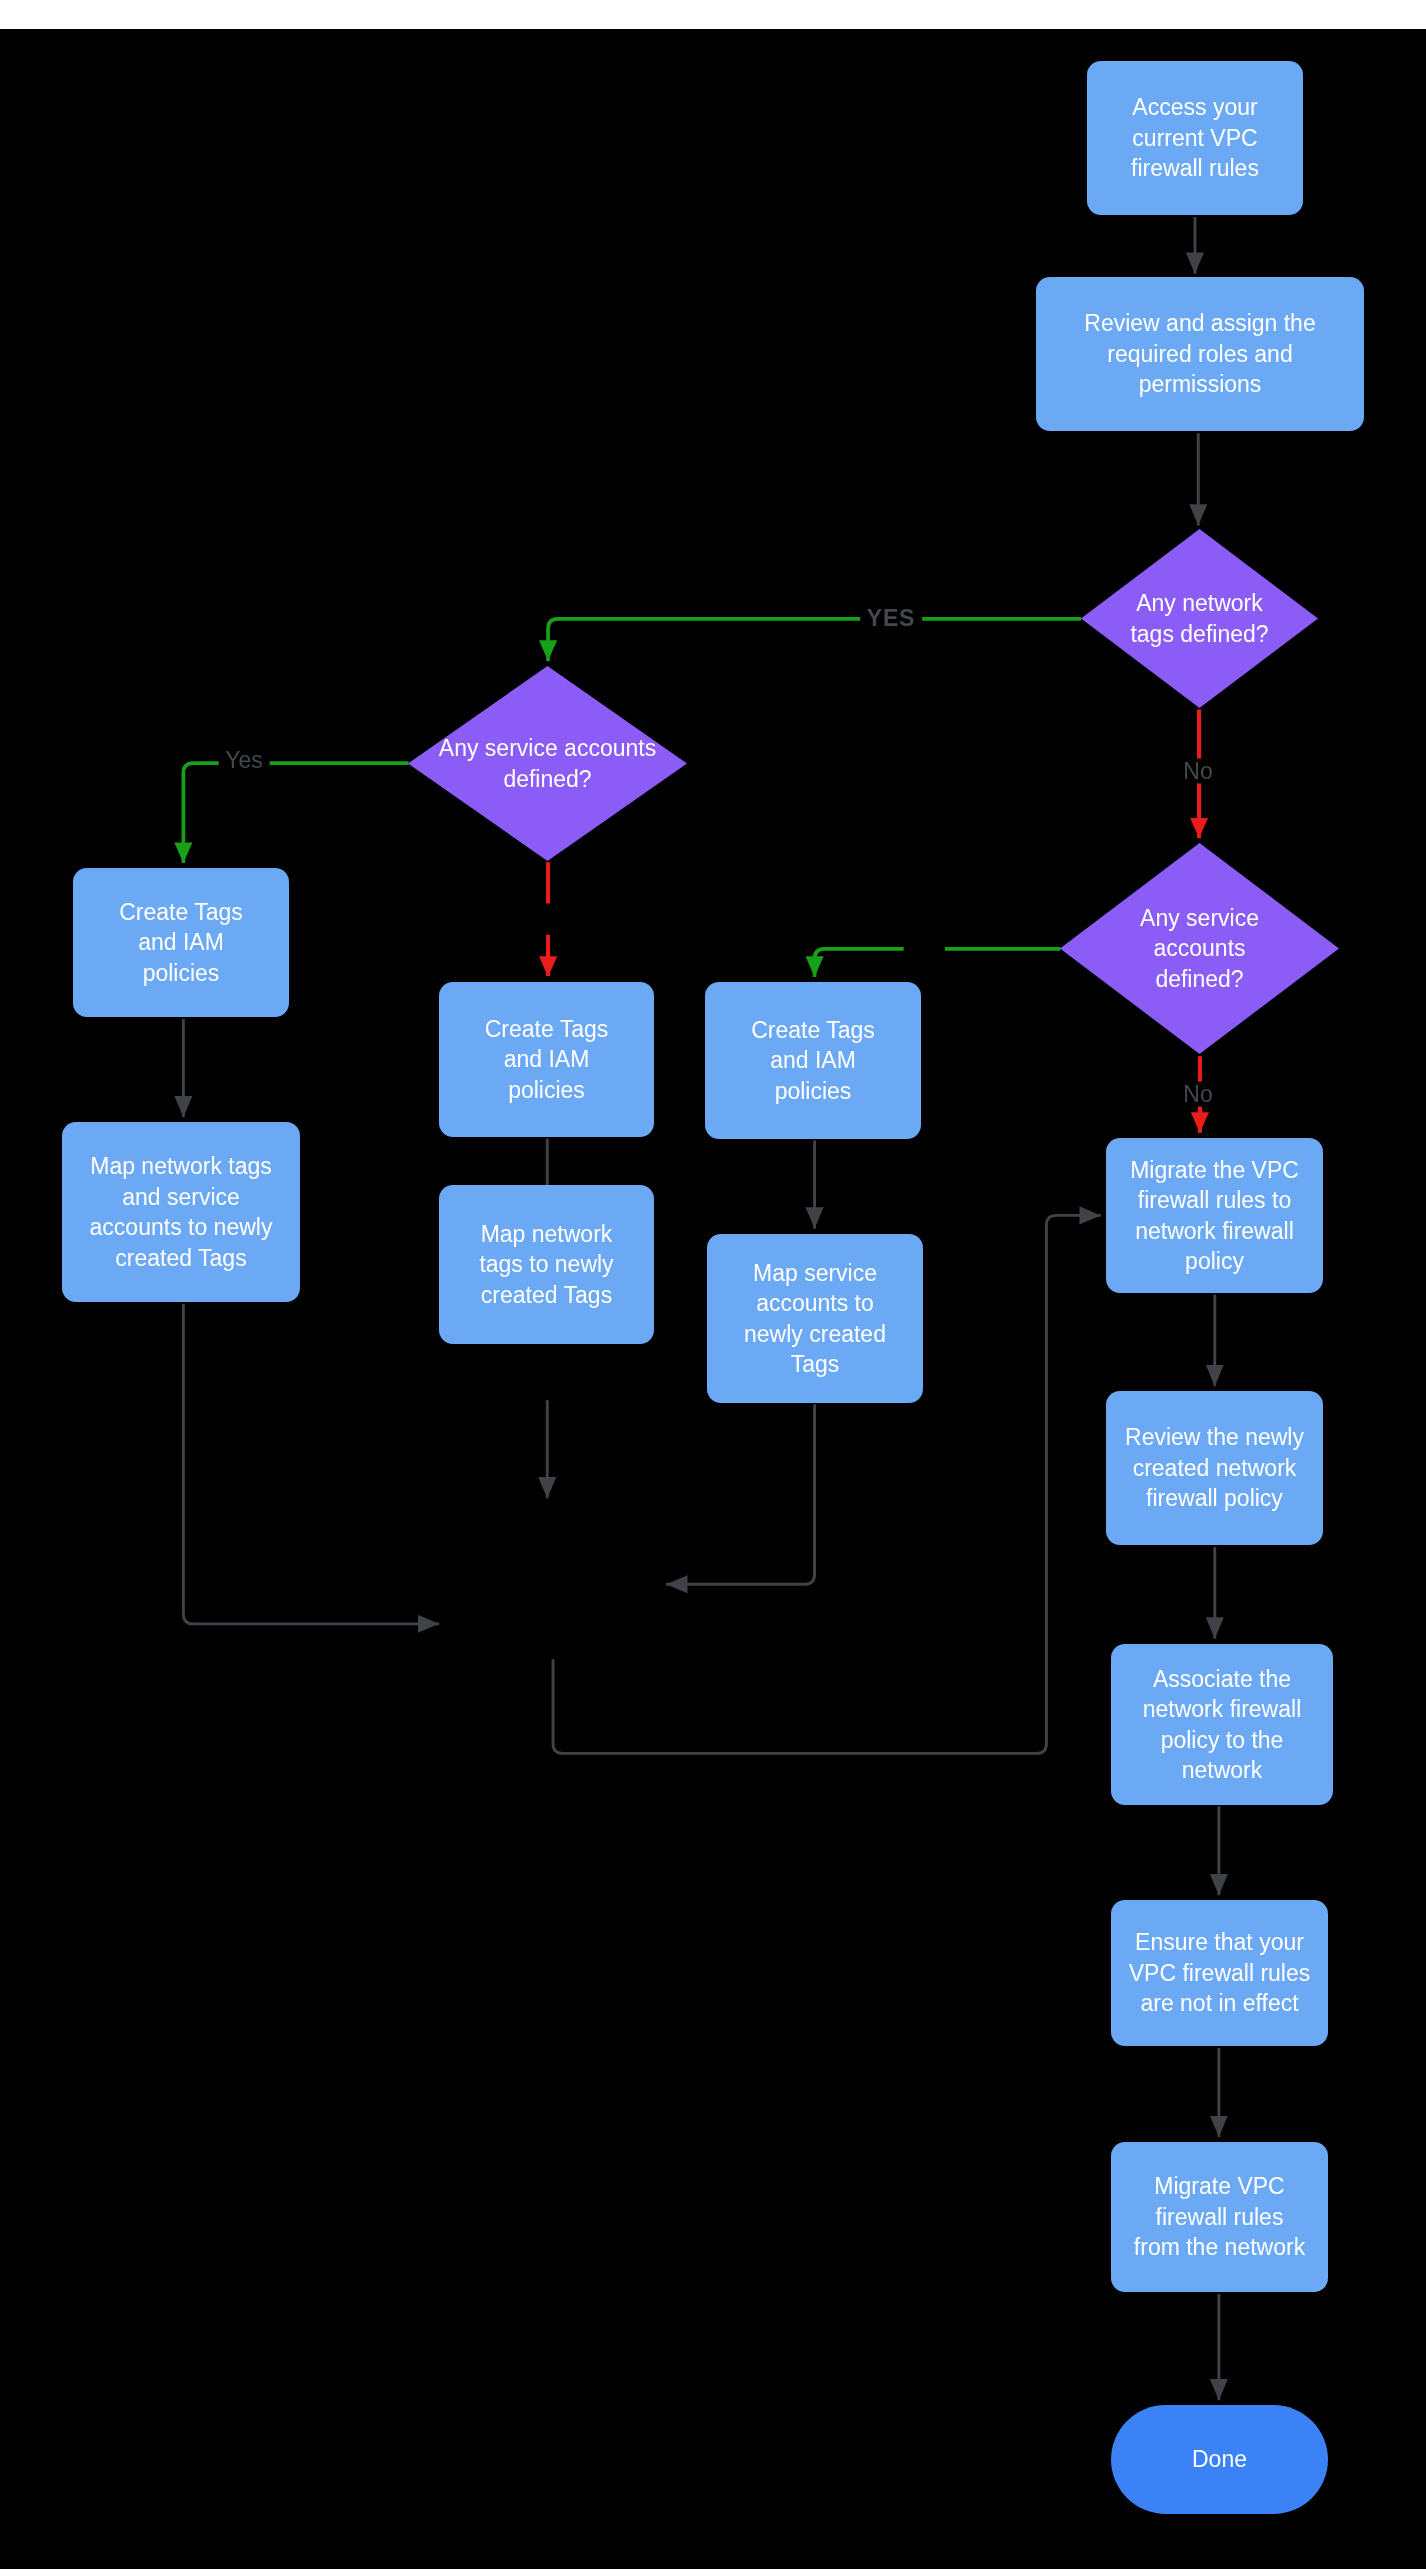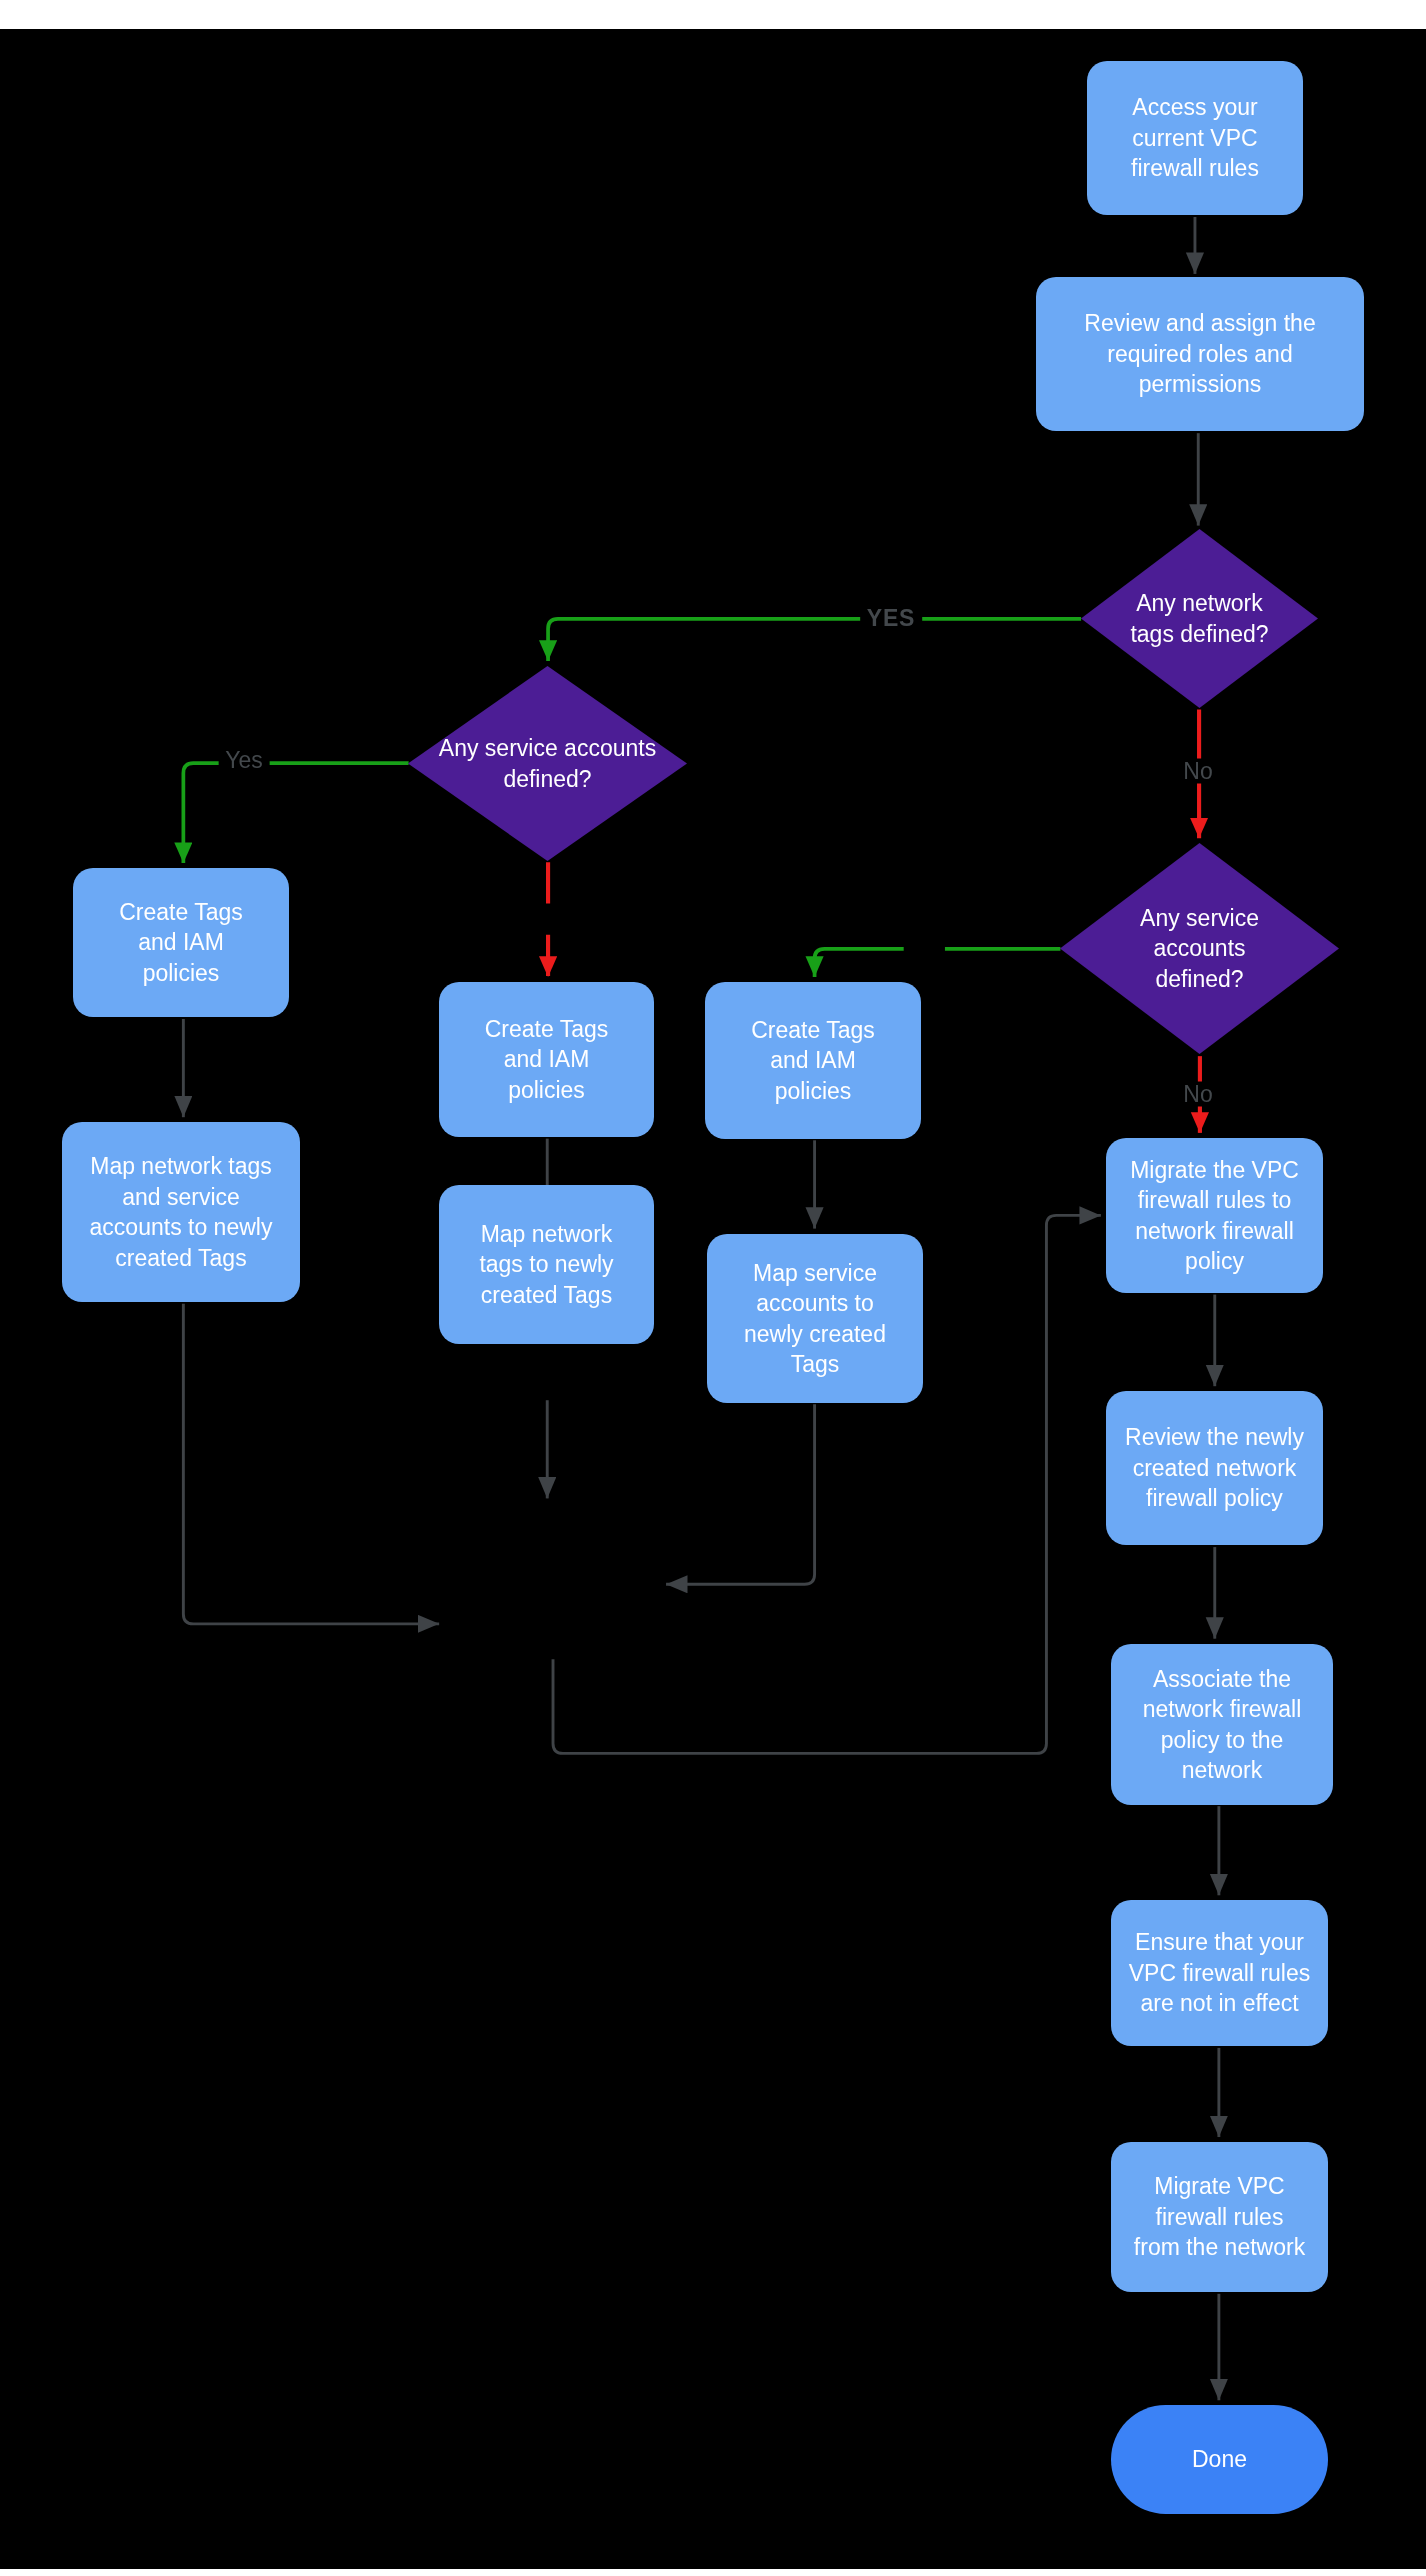--- a/index.html
+++ b/index.html
@@ -2,22 +2,22 @@
 <html style="font-size:13.2px"><head>
 <meta charset="utf-8">
 <style>
   html,body{margin:0;padding:0;background:#000;}
   .canvas{position:relative;width:1427px;height:2576px;background:#000;
           font-family:"Liberation Sans",sans-serif;overflow:hidden;}
   .margin-bar{position:absolute;left:0;width:1427px;background:#ffffff;}
   .edges{position:absolute;left:0;top:0;}
   .node{position:absolute;display:flex;align-items:center;justify-content:center;
         text-align:center;color:#ffffff;font-size:23px;line-height:30.5px;}
-  .process{background:#6CA9F5;border-radius:20px;}
-  .decision{background:#4c1d95;clip-path:polygon(50% 0,100% 50%,50% 100%,0 50%);}
+  .process{background:#6CA9F5;border-radius:14px;}
+  .decision{background:#8b5cf6;clip-path:polygon(50% 0,100% 50%,50% 100%,0 50%);}
   .terminator{background:#3b82f6;border-radius:58px;}
   .node-label{display:inline-block;}
   .edge-label{position:absolute;transform:translate(-50%,-50%);background:#000000;
               color:#43484C;font-size:23px;line-height:25px;padding:0 6.6px;white-space:nowrap;}
   .edge-label.caps{font-weight:bold;letter-spacing:0.8px;}
 </style>
 </head>
 <body>
 
 <div class="canvas">

